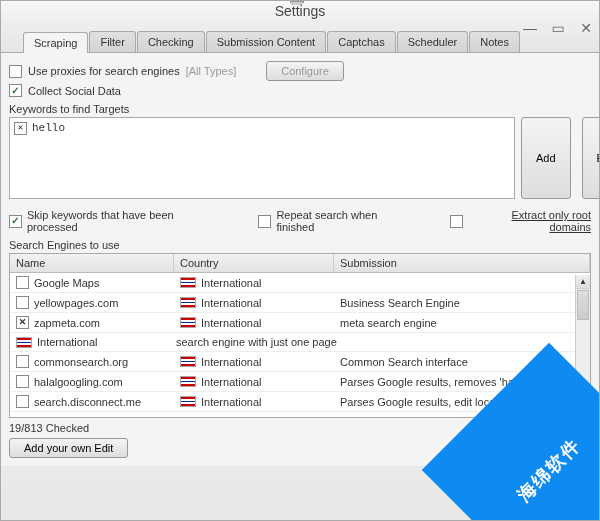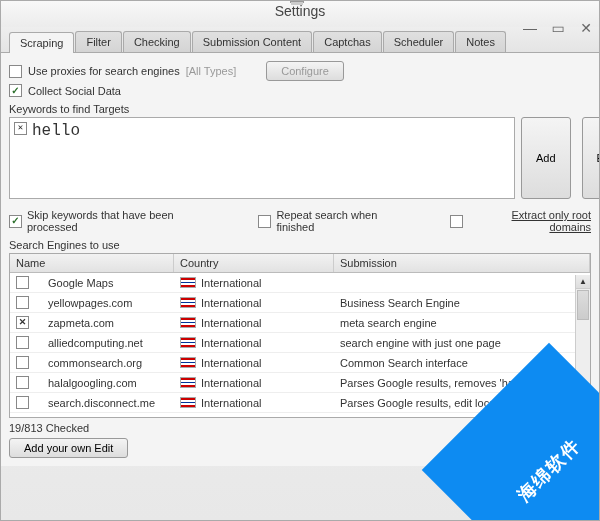--- a/index.html
+++ b/index.html
@@ -4,56 +4,56 @@
 <style>
 * { box-sizing: border-box; margin: 0; padding: 0; }
 body { font-family: Tahoma, Arial, sans-serif; font-size: 11px; background: #fff; color: #333; }
 .window { width: 600px; height: 521px; border: 1px solid #aaa; background: linear-gradient(#f5f5f5, #e8e8e8); position: relative; overflow: hidden; }
 .titlebar { height: 26px; display: flex; align-items: center; padding: 0 4px; background: linear-gradient(#f8f8f8, #ececec); flex-direction: column; }
 .titlebar .app-icon { width: 14px; height: 12px; border: 1px solid #999; background: #fff; position: relative; margin-right: 6px; }
 .titlebar .app-icon::after { content: ""; position: absolute; top: 0; left: 0; right: 0; height: 3px; background: #ccc; }
 .titlebar .title { font-size: 14px; color: #444; }
 .winbtns { margin-left: auto; display: flex; gap: 10px; }
 .winbtn { width: 18px; height: 18px; display: flex; align-items: center; justify-content: center; color: #666; font-size: 14px; cursor: default; }
-.tabs { display: flex; padding: 4px 8px 0; background: linear-gradient(#eee, #e4e4e4); border-bottom: 1px solid #aaa; }
+.tabs { display: flex; padding: 4px 22px 0; background: linear-gradient(#eee, #e4e4e4); border-bottom: 1px solid #aaa; }
 .tab { padding: 4px 10px; border: 1px solid #aaa; border-bottom: none; background: linear-gradient(#e0e0e0, #d4d4d4); margin-right: 1px; font-size: 11px; border-radius: 3px 3px 0 0; position: relative; cursor: default; }
 .tab.active { background: #f4f4f4; top: 1px; z-index: 2; }
 .content { padding: 8px; background: #f4f4f4; }
 .row { display: flex; align-items: center; gap: 6px; margin-bottom: 3px; }
 .chk { width: 13px; height: 13px; border: 1px solid #888; background: #fff; display: inline-flex; align-items: center; justify-content: center; font-size: 10px; line-height: 1; cursor: default; }
 .chk.checked::after { content: "✓"; color: #2a6f2a; font-weight: bold; }
 .chk.xmark::after { content: "✕"; color: #333; font-size: 9px; font-weight: bold; }
 .label { font-size: 11px; }
 .dimmed { color: #999; }
 .btn { padding: 3px 14px; border: 1px solid #999; border-radius: 3px; background: linear-gradient(#f4f4f4, #ddd); font-size: 11px; cursor: default; }
 .btn.dim { color: #999; }
 .section-label { font-size: 11px; margin: 6px 0 2px; }
 .keywords-area { display: flex; gap: 6px; }
-.kw-box { flex: 1; height: 82px; border: 1px solid #aaa; background: #fff; padding: 4px; font-family: "Courier New", monospace; font-size: 16px; overflow: auto; }
+.kw-box { flex: 1; height: 82px; border: 1px solid #aaa; background: #fff; padding: 4px; font-family: "Courier New", monospace; font-size: 11px; overflow: auto; }
 .kw-line { display: flex; align-items: flex-start; gap: 5px; }
 .side-btns { display: flex; flex-direction: row; gap: 11px; width: 70px; }
 .side-btns .btn { width: 100%; text-align: center; }
 .startpage { margin-top: 4px; }
 .sp-input { display: flex; align-items: center; border: 1px solid #999; background: #fff; height: 22px; }
 .sp-input span { flex: 1; padding: 0 6px; }
 .sp-spin { width: 16px; display: flex; flex-direction: column; border-left: 1px solid #aaa; }
 .sp-spin div { height: 11px; display: flex; align-items: center; justify-content: center; font-size: 7px; background: linear-gradient(#eee, #ddd); cursor: default; }
 .opts-row { display: flex; align-items: center; gap: 32px; margin: 10px 0 6px; font-size: 11px; }
 .opts-row .group { display: flex; align-items: center; gap: 5px; }
 .link { text-decoration: underline; cursor: default; text-align: right; }
 .grid-wrap { border: 1px solid #aaa; background: #fff; height: 165px; position: relative; }
 .grid-head { display: flex; background: linear-gradient(#f2f2f2, #e2e2e2); border-bottom: 1px solid #bbb; font-size: 11px; }
 .gh { padding: 3px 6px; border-right: 1px solid #ccc; }
 .gh.name { width: 164px; }
 .gh.ctry { width: 160px; }
 .gh.desc { flex: 1; }
 .grid-body { overflow: hidden; }
 .grow { display: flex; align-items: center; border-bottom: 1px solid #eee; padding: 2px 0; font-size: 11px; }
 .gc { padding: 1px 6px; }
-.gc.name { width: 164px; display: flex; align-items: center; gap: 19px; }
+.gc.name { width: 164px; display: flex; align-items: center; gap: 5px; }
 .gc.ctry { width: 160px; display: flex; align-items: center; gap: 5px; }
 .gc.desc { flex: 1; white-space: nowrap; overflow: hidden; text-overflow: ellipsis; }
 .flag { width: 16px; height: 11px; background: linear-gradient(#cc0000 0 20%, #fff 20% 40%, #003399 40% 60%, #fff 60% 80%, #cc0000 80% 100%); border: 1px solid #aaa; flex-shrink: 0; }
 .scroll { position: absolute; right: 0; top: 21px; bottom: 0; width: 15px; background: #eee; border-left: 1px solid #ccc; }
 .scroll .sbtn { height: 14px; background: linear-gradient(#eee, #ddd); border-bottom: 1px solid #ccc; display: flex; align-items: center; justify-content: center; font-size: 8px; }
 .scroll .thumb { height: 30px; background: linear-gradient(#ddd, #ccc); border: 1px solid #bbb; margin: 1px; }
 .status { font-size: 11px; margin: 4px 0; }
 .watermark { position: absolute; right: -40px; bottom: -40px; width: 180px; height: 180px; background: #0d8bf2; transform: rotate(-45deg); display: flex; align-items: center; justify-content: center; color: #fff; font-size: 18px; font-weight: bold; pointer-events: none; }
 .watermark span { transform: rotate(0deg); letter-spacing: 2px; }
 </style>
@@ -169,24 +169,20 @@
               <span class="chk xmark"></span>
               <span>zapmeta.com</span>
             </div>
             <div class="gc ctry">
               <span class="flag"></span>
               <span>International</span>
             </div>
             <div class="gc desc">meta search engine</div>
           </div>
           <div class="grow">
-            <div class="gc name">
-              <span class="chk"></span>
-              <span>alliedcomputing.net</span>
-            </div>
             <div class="gc ctry">
               <span class="flag"></span>
               <span>International</span>
             </div>
             <div class="gc desc">search engine with just one page</div>
           </div>
           <div class="grow">
             <div class="gc name">
               <span class="chk"></span>
               <span>commonsearch.org</span>

